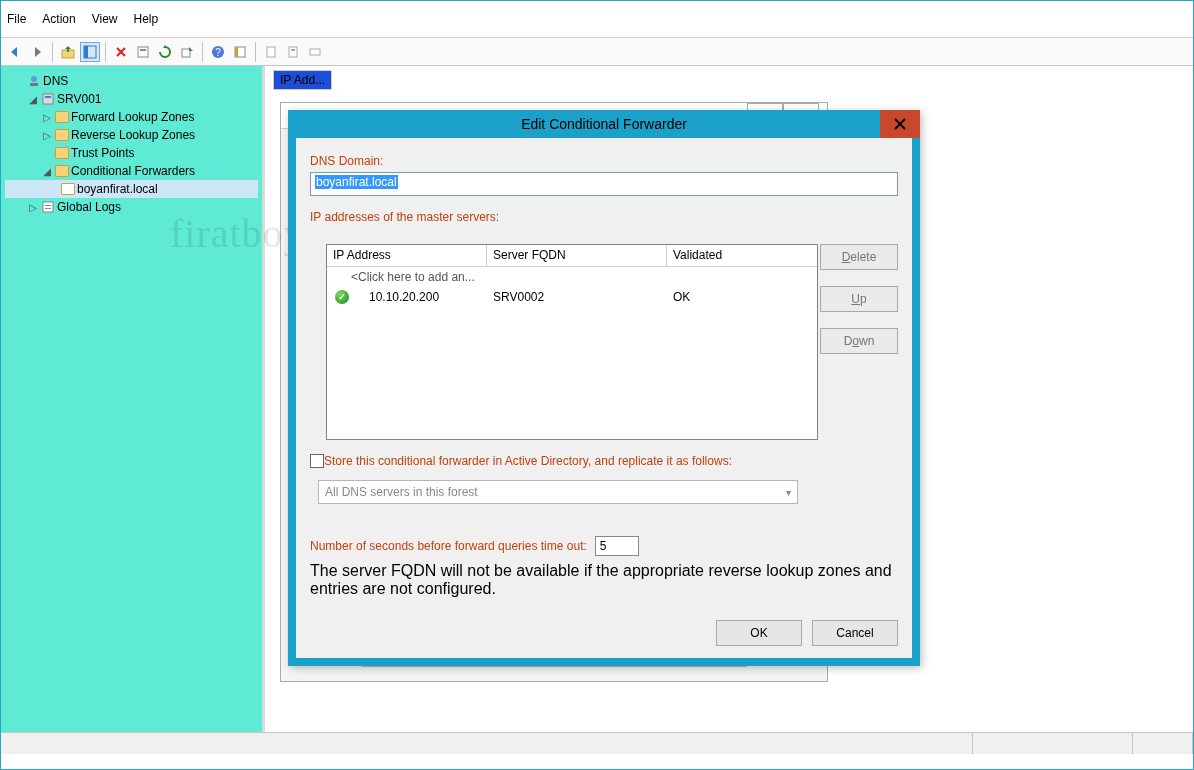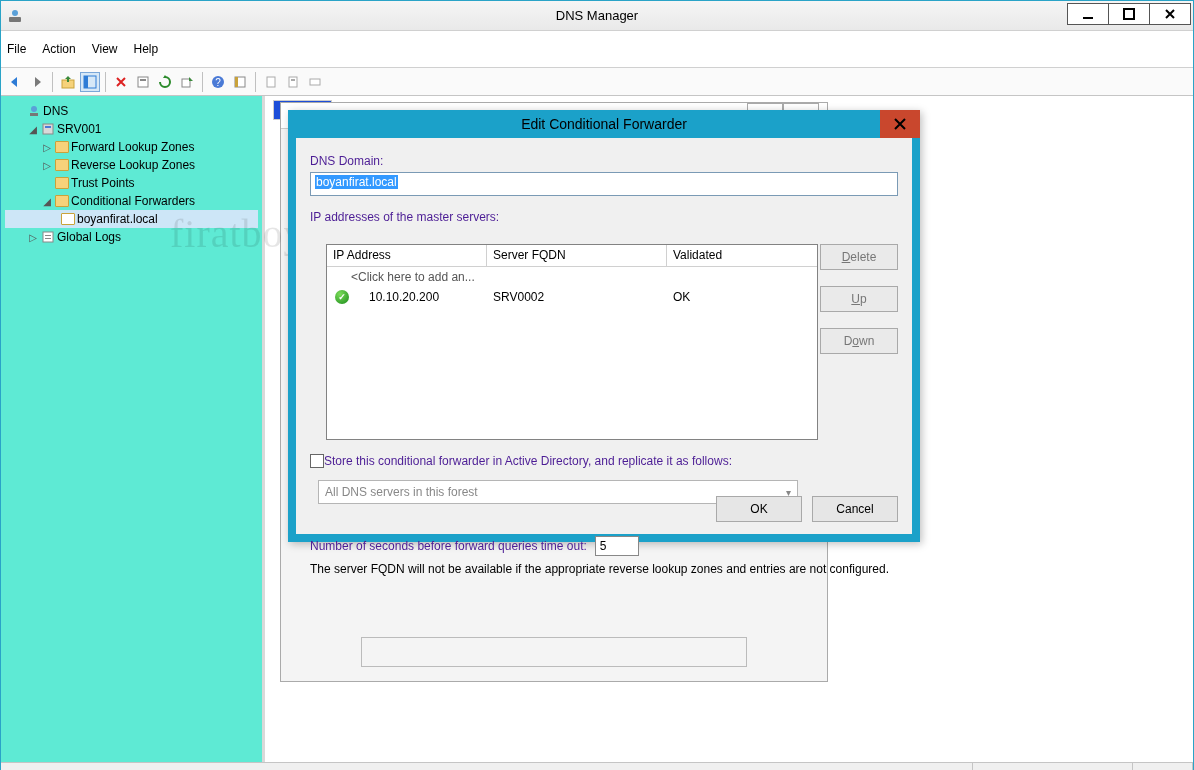--- a/index.html
+++ b/index.html
@@ -87,40 +87,40 @@
   
   .modal {
     position:absolute; left:290px; top:108px; width:630px; height:558px;
     background:#f0f0f0;
     border:8px solid #1ba1c9;
     box-shadow:2px 2px 8px rgba(0,0,0,0.25);
   }
   
   .modal {
     border:none; padding:0;
-    left:288px; top:110px; width:632px; height:432px;
+    left:288px; top:110px; width:632px; height:556px;
   }
   .modal .frame {
     border:8px solid #1ba1c9; width:100%; height:100%;
     background:#f0f0f0; position:relative;
   }
   .modal .titlebar2 {
     position:absolute; left:0; right:0; top:0; height:26px;
     background:#1ba1c9; display:flex; align-items:center; justify-content:center;
     margin:-8px -8px 0 -8px;
   }
   .modal .titlebar2 { margin:0; left:-8px; right:-8px; top:-8px; height:28px; width:calc(100% + 16px);}
   .modal .titlebar2 .ttl { font-size:14px; color:#000; }
   .modal .close {
     position:absolute; right:-8px; top:-8px; width:40px; height:28px;
     background:#c9472d; color:#000; display:flex; align-items:center;
     justify-content:center; font-size:17px; font-weight:bold; cursor:pointer;
   }
   .modal-body { position:absolute; left:14px; right:14px; top:36px; bottom:12px; }
-  .lbl { font-size:12px; color:#4c1d95; }
+  .lbl { font-size:12px; color:#c2410c; }
   .domain-input {
     width:100%; height:24px; border:1px solid #7a9ab5; background:#fff;
     padding:2px 4px; margin-top:4px; font-size:12px;
   }
   .domain-input .sel { background:#3399ff; color:#fff; padding:0 1px;}
   .sub2 { margin-top:14px; }
 
   .grid {
     position:absolute; left:16px; top:90px; width:492px; height:196px;
     border:1px solid #828282; background:#fff;
@@ -156,67 +156,41 @@
   .combo {
     position:absolute; left:8px; top:326px; width:480px; height:24px;
     border:1px solid #b5b5b5; background:#fff; color:#888;
     display:flex; align-items:center; padding:0 6px; justify-content:space-between;
   }
   .combo .chev { font-size:10px; color:#888;}
   .timeout-row { position:absolute; left:0; top:382px; display:flex; align-items:center; gap:8px;}
   .timeout-row input {
     width:44px; height:20px; border:1px solid #888; text-align:left; padding:2px 4px; font-size:12px;
   }
-  .note { position:absolute; left:0; top:408px; right:0; font-size:12px; color:#000;}
+  .note { position:absolute; left:0; top:408px; right:0; font-size:16px; color:#000;}
   .dlg-btns { position:absolute; right:0; bottom:0; display:flex; gap:10px;}
   .dlg-btns .btn { width:86px; margin:0;}
   .dlg-btns .btn.enabled { background:#e6e6e6;}
 
   
   .wm {
     position:absolute; left:170px; top:210px; color:rgba(0,0,0,0.10);
     font-size:40px; font-family:Georgia, 'Times New Roman', serif;
     pointer-events:none; letter-spacing:1px;
   }
 
   
   .ind1{padding-left:8px;} .ind2{padding-left:22px;} .ind3{padding-left:36px;}
   .ind4{padding-left:54px;}
 </style>
 </head>
 <body>
 
 <div class="mainwin">
 
-  <div class="titlebar">
-    <div class="title-icon">
-      <svg viewBox="0 0 16 16">
-          <rect x="2" y="9" width="12" height="5" fill="#777" rx="1"></rect>
-          <circle cx="8" cy="5" r="3" fill="#5aa0d8"></circle>
-        </svg>
-    </div>
-    <div class="title-text">DNS Manager</div>
-    <div class="win-controls">
-      <div class="win-btn">
-          <svg width="14" height="14">
-            <rect x="2" y="10" width="10" height="2" fill="#000"></rect>
-          </svg>
-        </div>
-      <div class="win-btn">
-          <svg width="14" height="14">
-            <rect x="2" y="2" width="10" height="10" fill="none" stroke="#000" stroke-width="2"></rect>
-          </svg>
-        </div>
-      <div class="win-btn">
-          <svg width="14" height="14">
-            <path d="M3 3 L11 11 M11 3 L3 11" stroke="#000" stroke-width="2"></path>
-          </svg>
-        </div>
-    </div>
-  </div>
 
   <div class="menubar">
     <span>File</span>
     <span>Action</span>
     <span>View</span>
     <span>Help</span>
   </div>
 
   <div class="toolbar">
     <div class="tb-btn">

